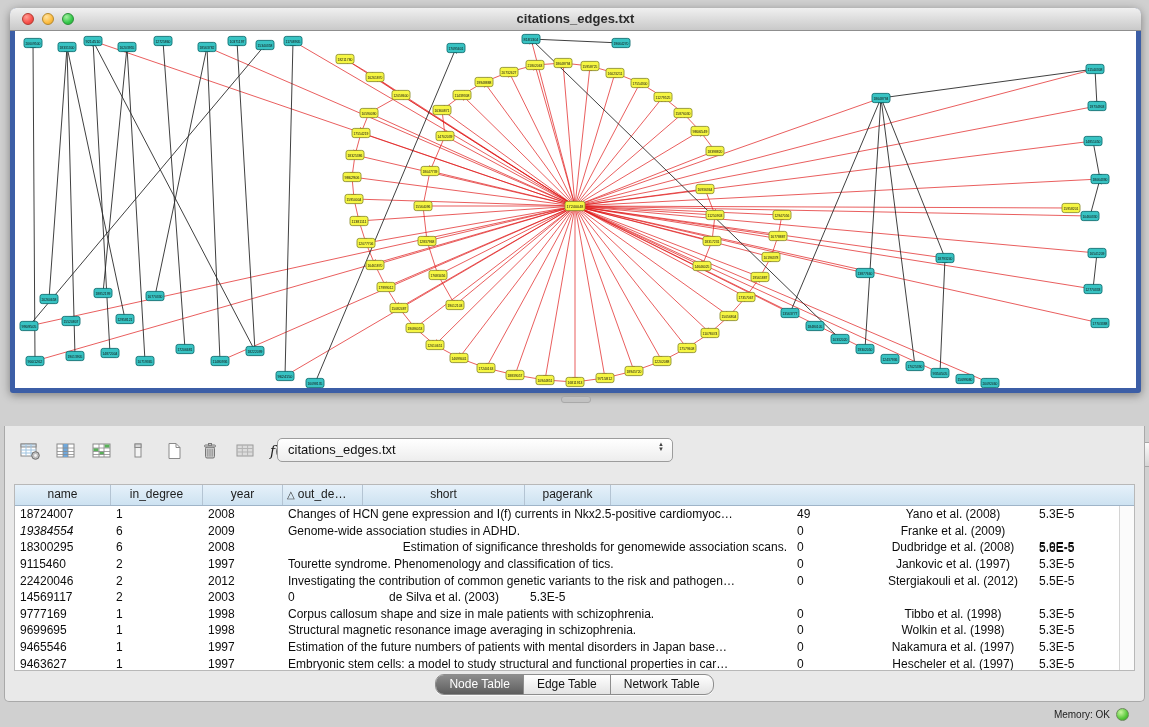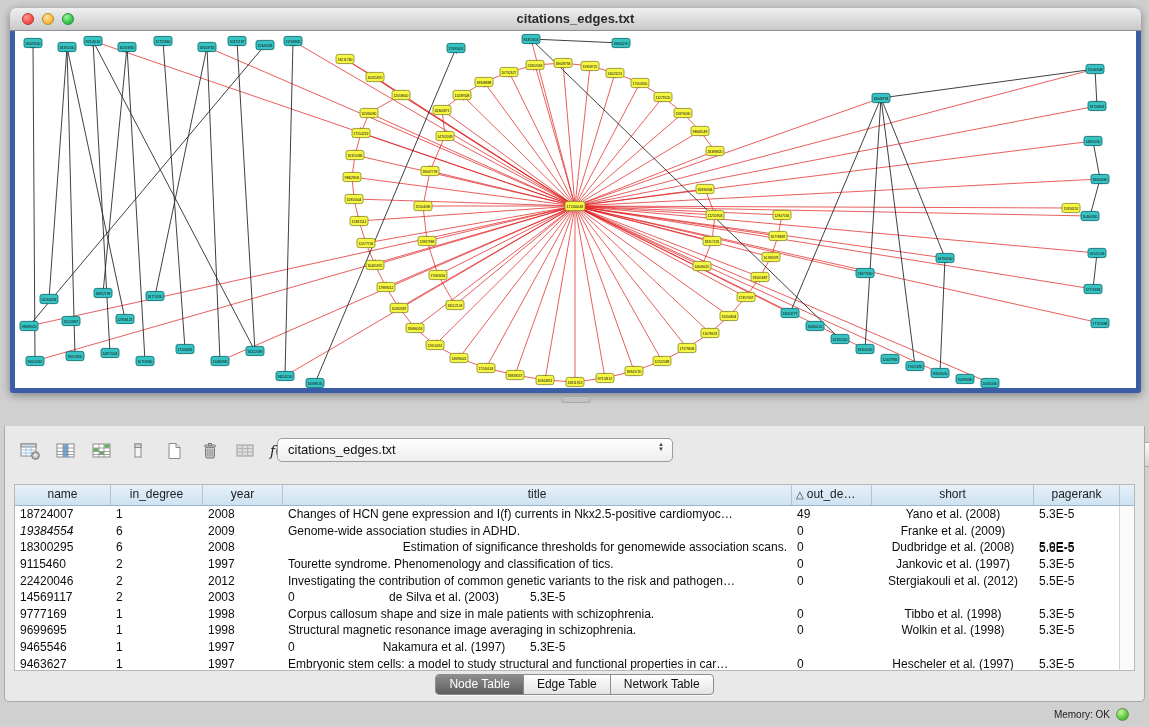--- a/index.html
+++ b/index.html
@@ -42,21 +42,21 @@
   .th{box-sizing:border-box;border-right:1px solid #b4c4d3;font-size:12px;text-align:center;line-height:19px;color:#1c1c1c;overflow:hidden;white-space:nowrap;flex:0 0 auto;}
   .th.flex, .td.flex{flex:1 1 auto;}
   .sortglyph{font-size:10px;margin-right:3px;color:#333;}
   .rows{position:absolute;top:21px;bottom:0;left:0;right:14px;overflow:hidden;}
   .row{display:flex;height:16.6px;align-items:center;}
   .td{box-sizing:border-box;padding:0 5px;font-size:12px;color:#0c0c0c;white-space:nowrap;overflow:hidden;flex:0 0 auto;}
   .vscroll{position:absolute;right:0;top:21px;bottom:0;width:14px;background:#fbfbfb;border-left:1px solid #d4d4d4;}
 
   
   .tabs{position:absolute;bottom:6px;left:0;right:0;display:flex;justify-content:center;}
-  .seg{display:flex;border:1px solid #8d8d8d;border-radius:4px;overflow:hidden;background:linear-gradient(#ffffff,#e3e3e3);box-shadow:0 1px 0 rgba(255,255,255,.7);}
+  .seg{display:flex;border:1px solid #8d8d8d;border-radius:9px;overflow:hidden;background:linear-gradient(#ffffff,#e3e3e3);box-shadow:0 1px 0 rgba(255,255,255,.7);}
   .tab{padding:2px 13px;font-size:12px;line-height:15px;color:#111;border-right:1px solid #8d8d8d;}
   .tab:last-child{border-right:none;}
   .tab.selected{background:linear-gradient(#8d8d8d,#5e5e5e);color:#fff;}
 
   
   .statusbar{position:absolute;bottom:0;left:0;right:0;height:25px;display:flex;align-items:center;justify-content:flex-end;gap:6px;padding-right:20px;box-sizing:border-box;}
   .mem-label{font-size:10px;color:#1d1d1d;}
   .mem-dot{width:11px;height:11px;border-radius:50%;background:radial-gradient(circle at 35% 30%,#c9f5a0,#57c83a 60%,#2f9a22);border:1px solid #6a8a5a;}
 </style>
 </head>
@@ -525,21 +525,20 @@
     <div class="combo">
       <div class="combo-label">citations_edges.txt</div>
       <div class="combo-arrows">▲<br>▼</div>
     </div>
 
     <div class="tablewrap">
       <div class="thead" id="thead">
           <div class="th" style="width: 96px;">name</div>
           <div class="th" style="width: 92px;">in_degree</div>
           <div class="th" style="width: 80px;">year</div>
-          <div class="th flex">title</div>
           <div class="th" style="width: 80px; text-align: left; padding-left: 4px;"><span class="sortglyph">△</span>out_de…</div>
           <div class="th" style="width: 162px;">short</div>
           <div class="th" style="width: 86px;">pagerank</div>
           <div class="th" style="width: 14px; border-right: none;"></div>
         </div>
       <div class="rows" id="trows">
           <div class="row">
             <div class="td" style="width: 96px; text-align: left;">18724007</div>
             <div class="td" style="width: 92px; text-align: left;">1</div>
             <div class="td" style="width: 80px; text-align: left;">2008</div>
@@ -607,20 +606,21 @@
             <div class="td" style="width: 80px; text-align: left;">1998</div>
             <div class="td flex" style="text-align: left;">Structural magnetic resonance image averaging in schizophrenia.</div>
             <div class="td" style="width: 80px; text-align: left;">0</div>
             <div class="td" style="width: 162px; text-align: center;">Wolkin et al. (1998)</div>
             <div class="td" style="width: 86px; text-align: left;">5.3E-5</div>
           </div>
           <div class="row">
             <div class="td" style="width: 96px; text-align: left;">9465546</div>
             <div class="td" style="width: 92px; text-align: left;">1</div>
             <div class="td" style="width: 80px; text-align: left;">1997</div>
+            <div class="td flex" style="text-align: left;">Estimation of the future numbers of patients with mental disorders in Japan base…</div>
             <div class="td" style="width: 80px; text-align: left;">0</div>
             <div class="td" style="width: 162px; text-align: center;">Nakamura et al. (1997)</div>
             <div class="td" style="width: 86px; text-align: left;">5.3E-5</div>
           </div>
           <div class="row">
             <div class="td" style="width: 96px; text-align: left;">9463627</div>
             <div class="td" style="width: 92px; text-align: left;">1</div>
             <div class="td" style="width: 80px; text-align: left;">1997</div>
             <div class="td flex" style="text-align: left;">Embryonic stem cells: a model to study structural and functional properties in car…</div>
             <div class="td" style="width: 80px; text-align: left;">0</div>

